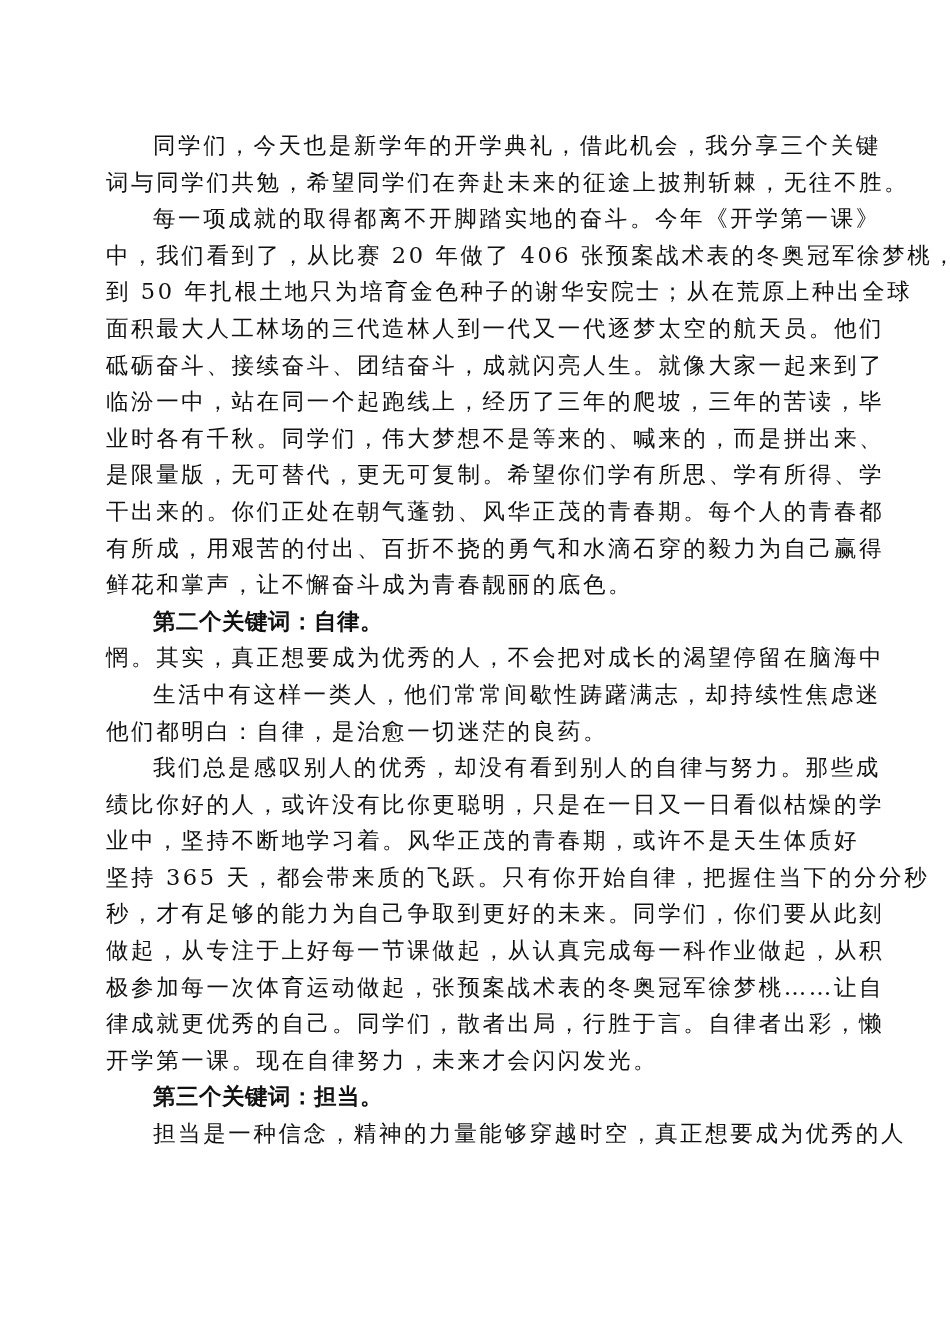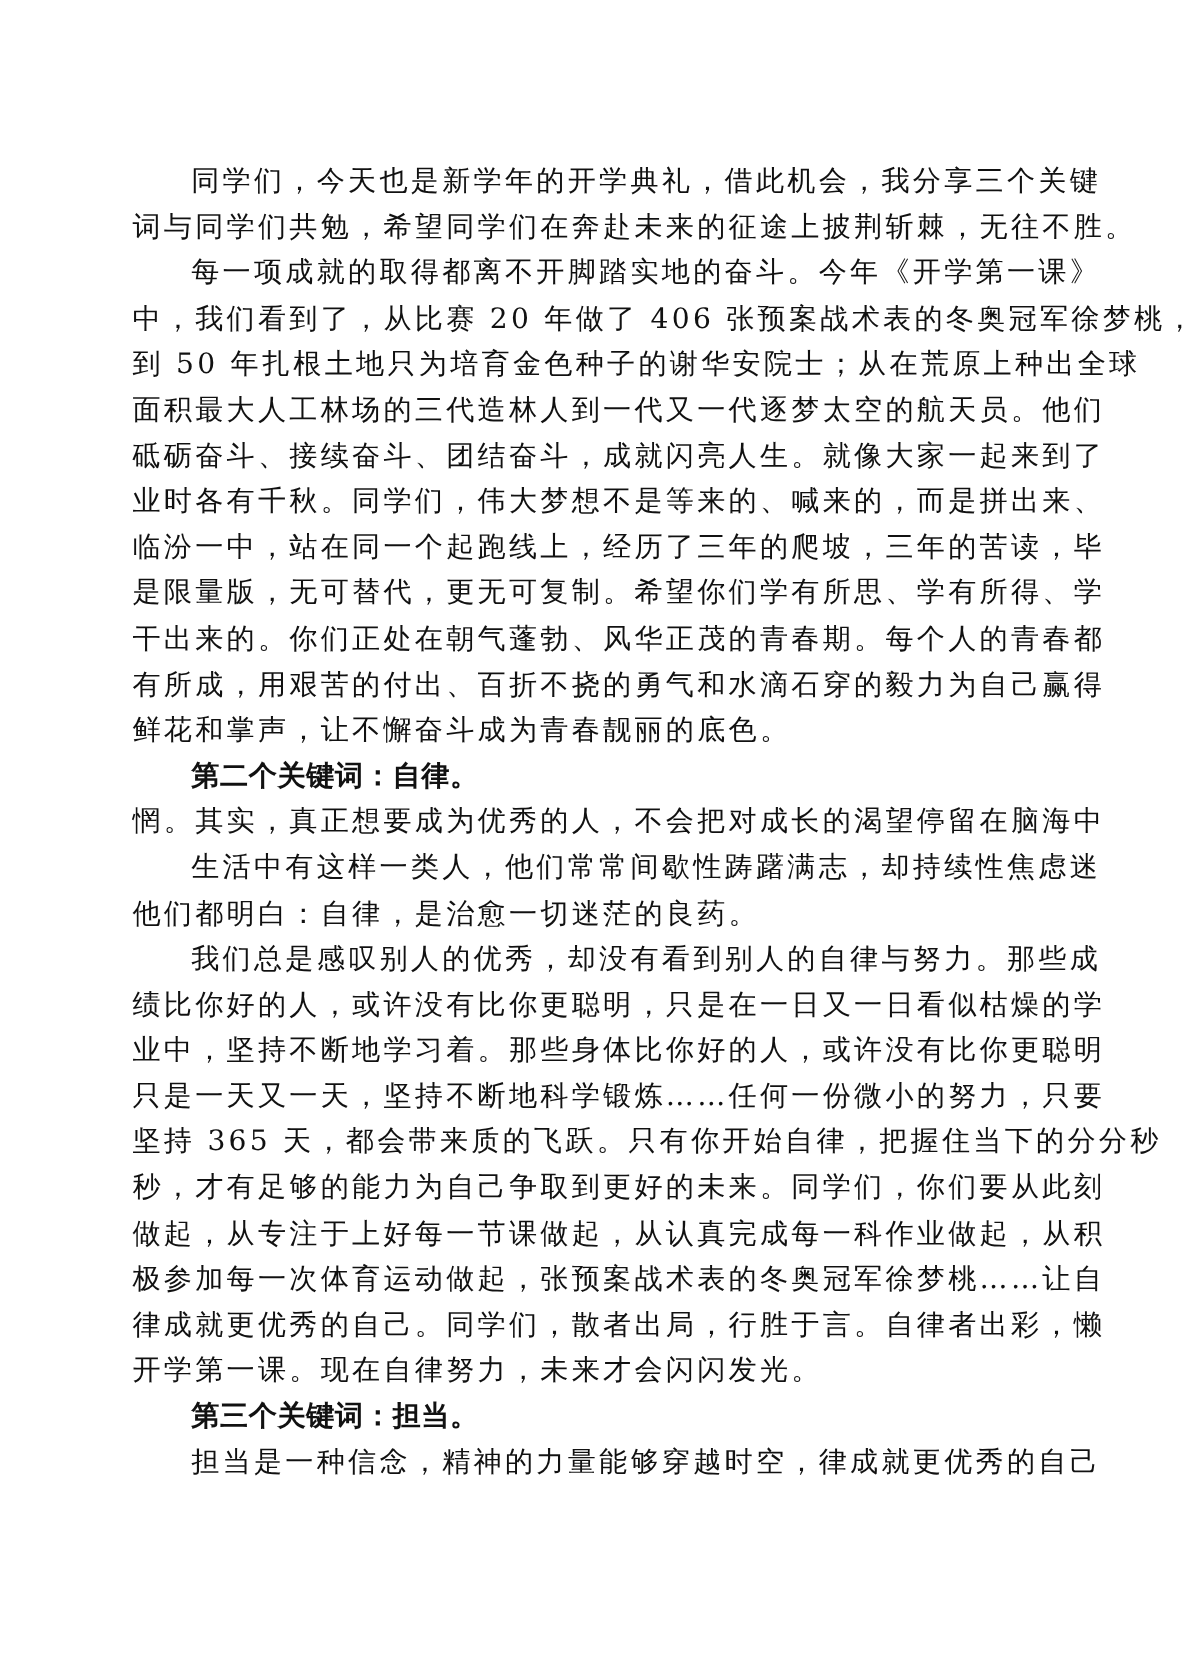--- a/index.html
+++ b/index.html
@@ -47,48 +47,47 @@
     <div class="line">词与同学们共勉，希望同学们在奔赴未来的征途上披荆斩棘，无往不胜。</div>
   </div>
 
 
   <div>
     <div class="line indent">每一项成就的取得都离不开脚踏实地的奋斗。今年《开学第一课》</div>
     <div class="line">中，我们看到了，从比赛 20 年做了 406 张预案战术表的冬奥冠军徐梦桃，</div>
     <div class="line">到 50 年扎根土地只为培育金色种子的谢华安院士；从在荒原上种出全球</div>
     <div class="line">面积最大人工林场的三代造林人到一代又一代逐梦太空的航天员。他们</div>
     <div class="line">砥砺奋斗、接续奋斗、团结奋斗，成就闪亮人生。就像大家一起来到了</div>
+    <div class="line">临汾一中，站在同一个起跑线上，经历了三年的爬坡，三年的苦读，毕</div>
     <div class="line">业时各有千秋。同学们，伟大梦想不是等来的、喊来的，而是拼出来、</div>
-    <div class="line">临汾一中，站在同一个起跑线上，经历了三年的爬坡，三年的苦读，毕</div>
     <div class="line">是限量版，无可替代，更无可复制。希望你们学有所思、学有所得、学</div>
     <div class="line">干出来的。你们正处在朝气蓬勃、风华正茂的青春期。每个人的青春都</div>
     <div class="line">有所成，用艰苦的付出、百折不挠的勇气和水滴石穿的毅力为自己赢得</div>
     <div class="line">鲜花和掌声，让不懈奋斗成为青春靓丽的底色。</div>
   </div>
 
   <div class="line heading">第二个关键词：自律。</div>
 
   <div>
     <div class="line">惘。其实，真正想要成为优秀的人，不会把对成长的渴望停留在脑海中</div>
     <div class="line indent">生活中有这样一类人，他们常常间歇性踌躇满志，却持续性焦虑迷</div>
     <div class="line">他们都明白：自律，是治愈一切迷茫的良药。</div>
   </div>
 
   <div>
     <div class="line indent">我们总是感叹别人的优秀，却没有看到别人的自律与努力。那些成</div>
     <div class="line">绩比你好的人，或许没有比你更聪明，只是在一日又一日看似枯燥的学</div>
-    <div class="line">业中，坚持不断地学习着。那些身体比你好的人，或许没有比你更聪明</div>
-    <div class="line">只是一天又一天，坚持不断地科学锻炼……任何一份微小的努力，只要</div>
+    <div class="line">业中，坚持不断地学习着。风华正茂的青春期，或许不是天生体质好</div>
     <div class="line">坚持 365 天，都会带来质的飞跃。只有你开始自律，把握住当下的分分秒</div>
     <div class="line">秒，才有足够的能力为自己争取到更好的未来。同学们，你们要从此刻</div>
     <div class="line">做起，从专注于上好每一节课做起，从认真完成每一科作业做起，从积</div>
     <div class="line">极参加每一次体育运动做起，张预案战术表的冬奥冠军徐梦桃……让自</div>
     <div class="line">律成就更优秀的自己。同学们，散者出局，行胜于言。自律者出彩，懒</div>
     <div class="line">开学第一课。现在自律努力，未来才会闪闪发光。</div>
   </div>
 
   <div class="line heading">第三个关键词：担当。</div>
 
   <div>
-    <div class="line indent">担当是一种信念，精神的力量能够穿越时空，律成就更优秀的自己</div>
+    <div class="line indent">担当是一种信念，精神的力量能够穿越时空，真正想要成为优秀的人</div>
   </div>
 
 </div>
 
 </body></html>

